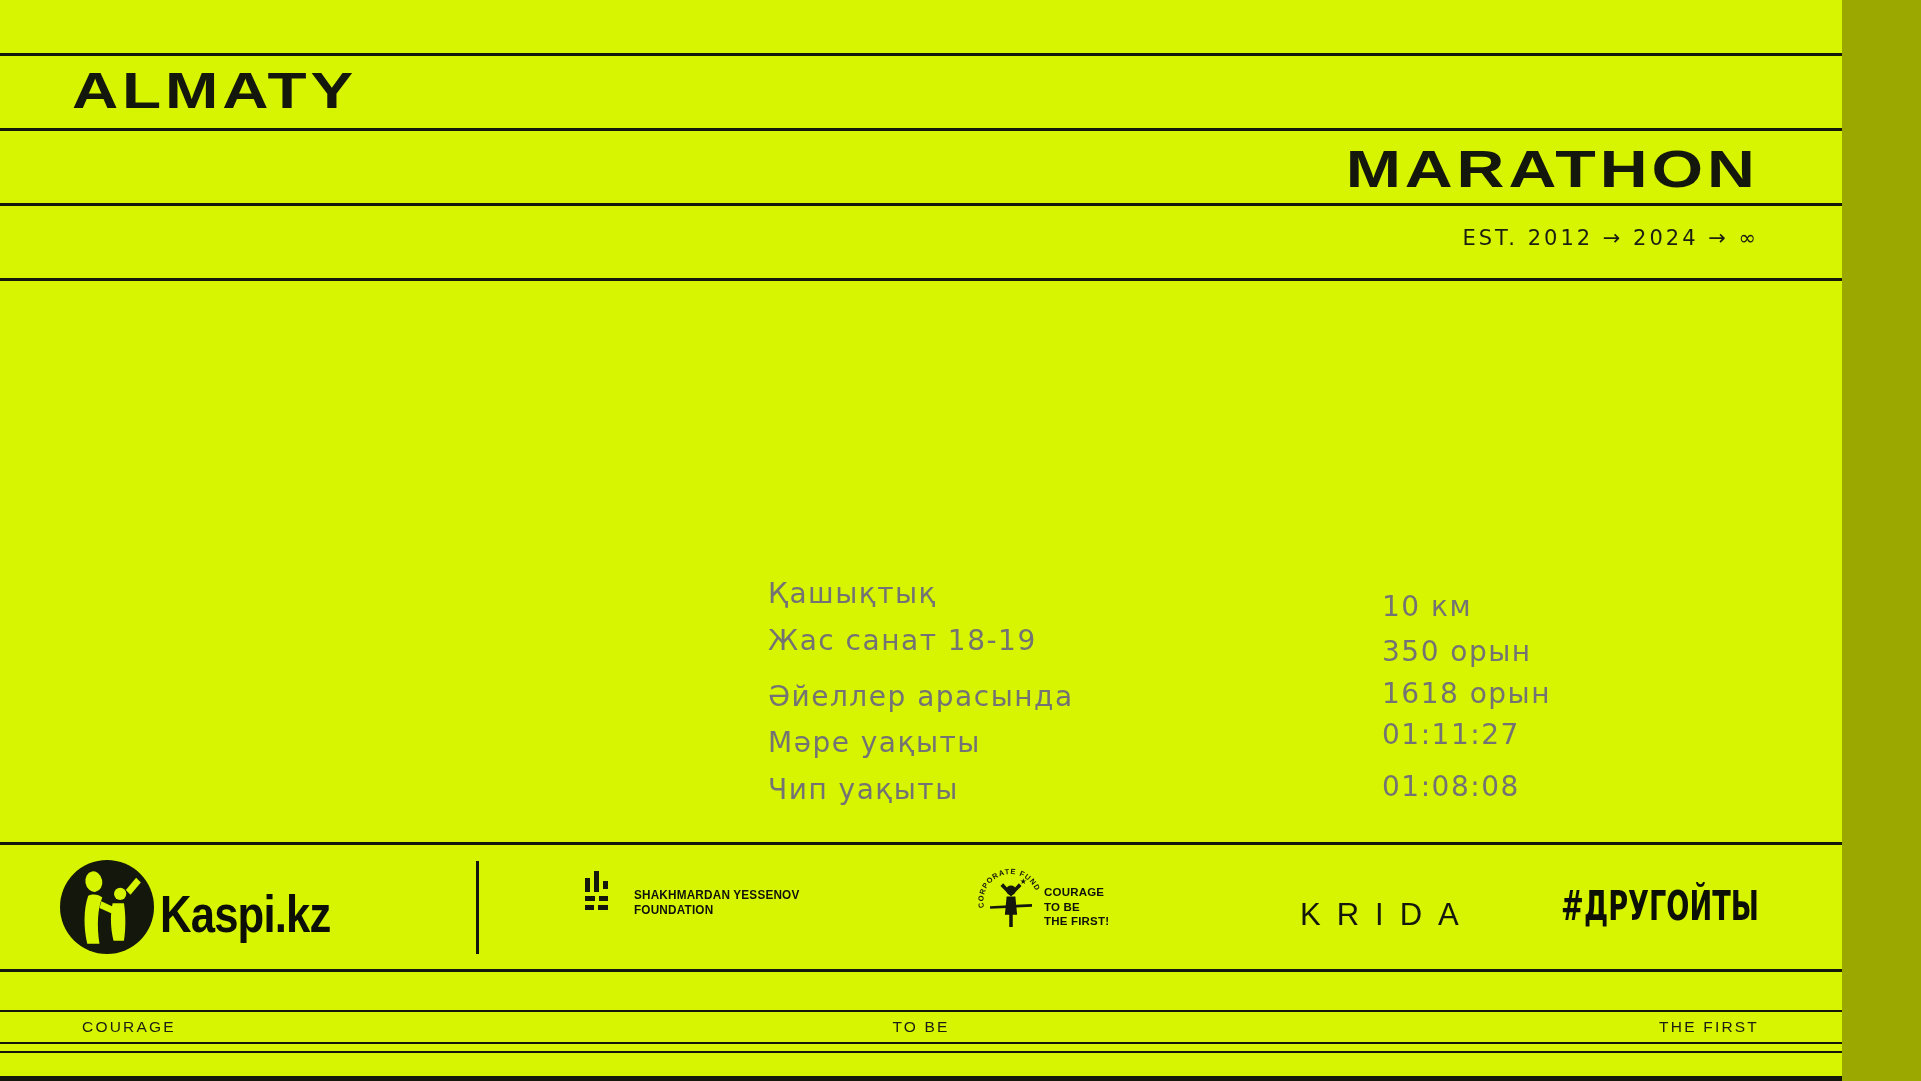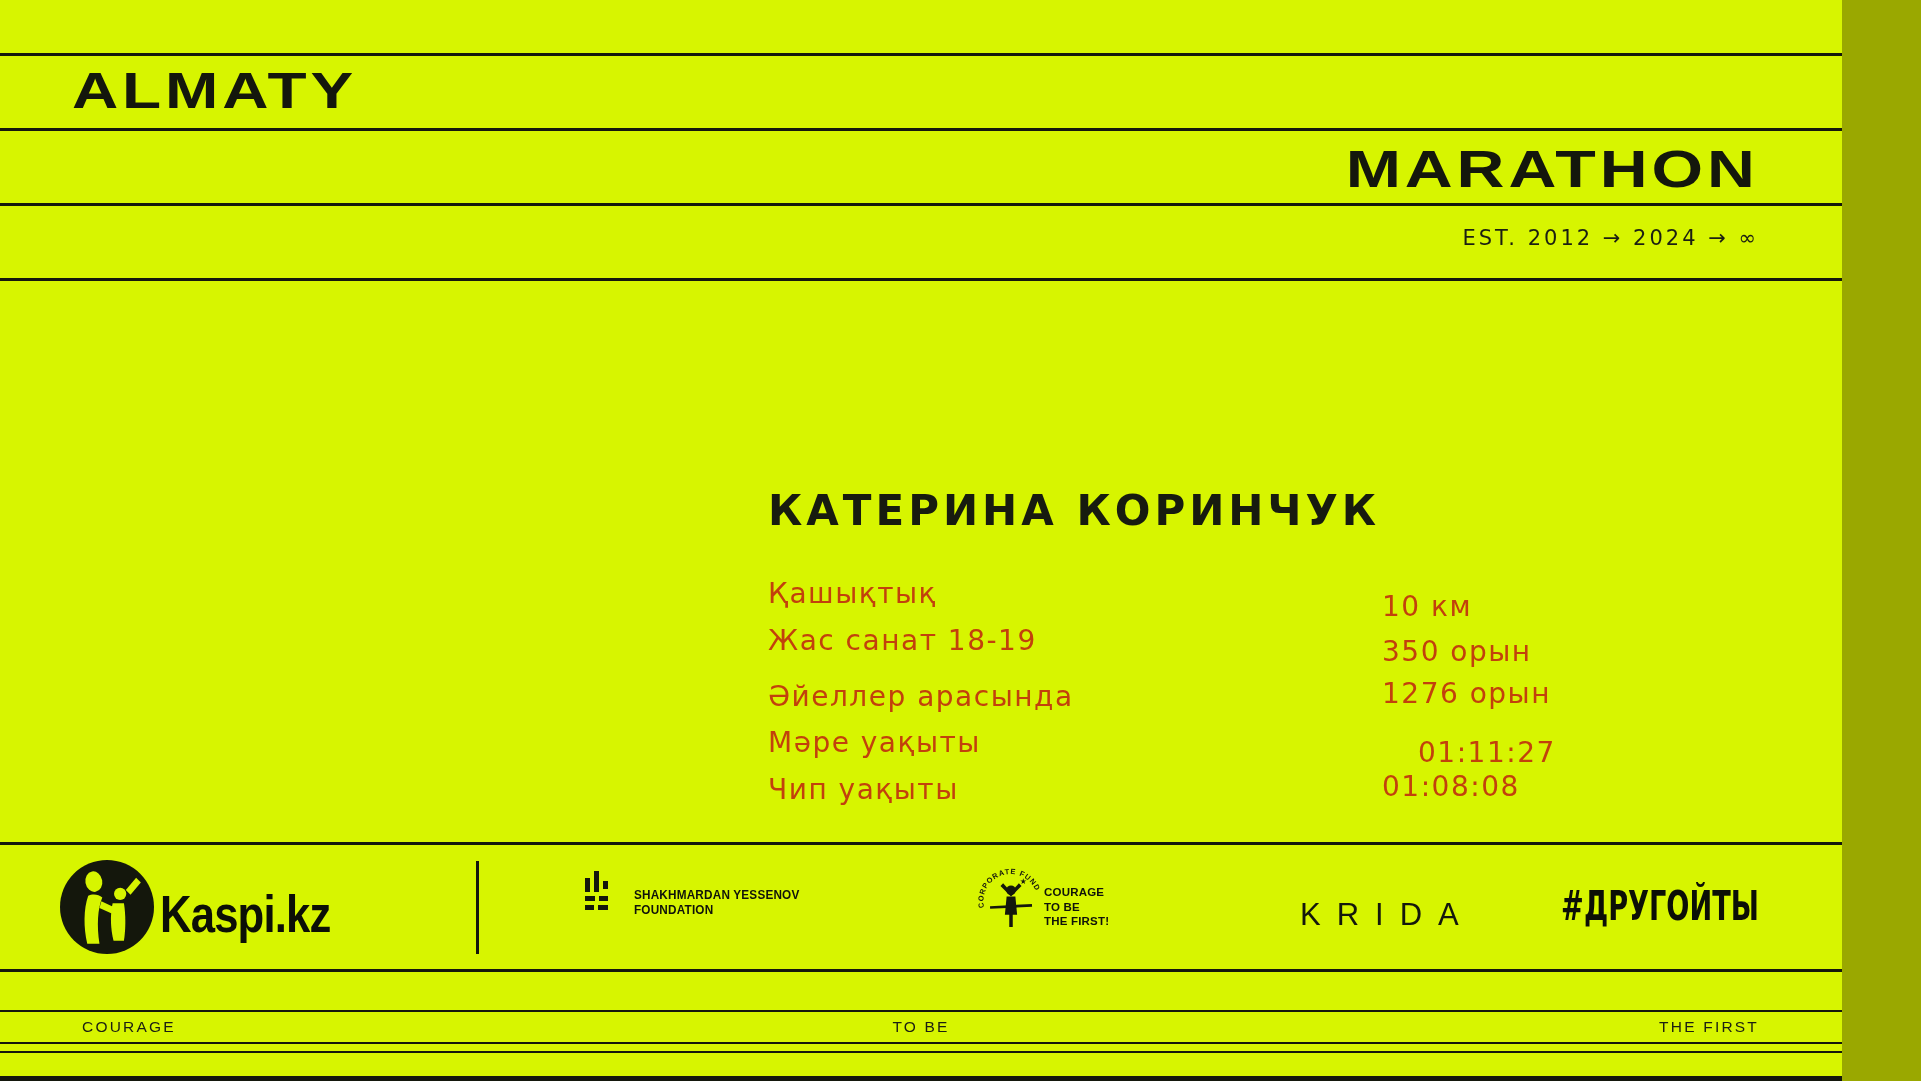--- a/index.html
+++ b/index.html
@@ -50,28 +50,28 @@
   .recipient{
     position:absolute;left:768px;top:486px;
     font-family:"DejaVu Sans",sans-serif;
     font-size:42px;font-weight:bold;letter-spacing:4px;
     color:#171b0f;white-space:nowrap;
   }
   .lbl,.val{
     position:absolute;
     font-family:"DejaVu Sans",sans-serif;
     font-size:28px;letter-spacing:1.5px;line-height:1;
-    color:#c2410c;white-space:nowrap;
+    color:#737373;white-space:nowrap;
   }
   .lbl{left:768px;}
   .val{left:1382px;}
   .lbl.l1{top:580px;} .val.v1{top:565px;margin-top:28px;}
   .lbl.l2{top:627px;} .val.v2{top:638px;}
   .lbl.l3{top:683px;} .val.v3{top:680px;}
-  .lbl.l4{top:729px;} .val.v4{top:739px;margin-left:36px;}
+  .lbl.l4{top:729px;} .val.v4{top:721px;}
   .lbl.l5{top:776px;} .val.v5{top:773px;}
 
   .kaspi-mark{position:absolute;left:60px;top:860px;}
   .kaspi-word{
     position:absolute;left:160px;top:884px;
     font-size:52px;font-weight:bold;letter-spacing:-1px;
     transform:scaleX(0.84);transform-origin:left top;
     color:#0c0f06;white-space:nowrap;
   }
   .v-divider{position:absolute;left:476px;top:861px;width:3px;height:93px;background:#14170c;}
@@ -126,33 +126,32 @@
   <div class="rule r-foot-bot"></div>
   <div class="rule r-slogan-top"></div>
   <div class="rule r-slogan-bot"></div>
   <div class="rule r-thin"></div>
   <div class="rule r-edge"></div>
 
   <div class="almaty">ALMATY</div>
   <div class="marathon">MARATHON</div>
   <div class="est">EST. 2012 → 2024 → ∞</div>
 
-  <div class="recipient">КАТЕРИНА КОРИНЧУК</div>
 
   <div>
     <span class="lbl l1">Қашықтық</span>
     <span class="val v1">10 км</span>
   </div>
   <div>
     <span class="lbl l2">Жас санат 18-19</span>
     <span class="val v2">350 орын</span>
   </div>
   <div>
     <span class="lbl l3">Әйеллер арасында</span>
-    <span class="val v3">1276 орын</span>
+    <span class="val v3">1618 орын</span>
   </div>
   <div>
     <span class="lbl l4">Мәре уақыты</span>
     <span class="val v4">01:11:27</span>
   </div>
   <div>
     <span class="lbl l5">Чип уақыты</span>
     <span class="val v5">01:08:08</span>
   </div>
 

